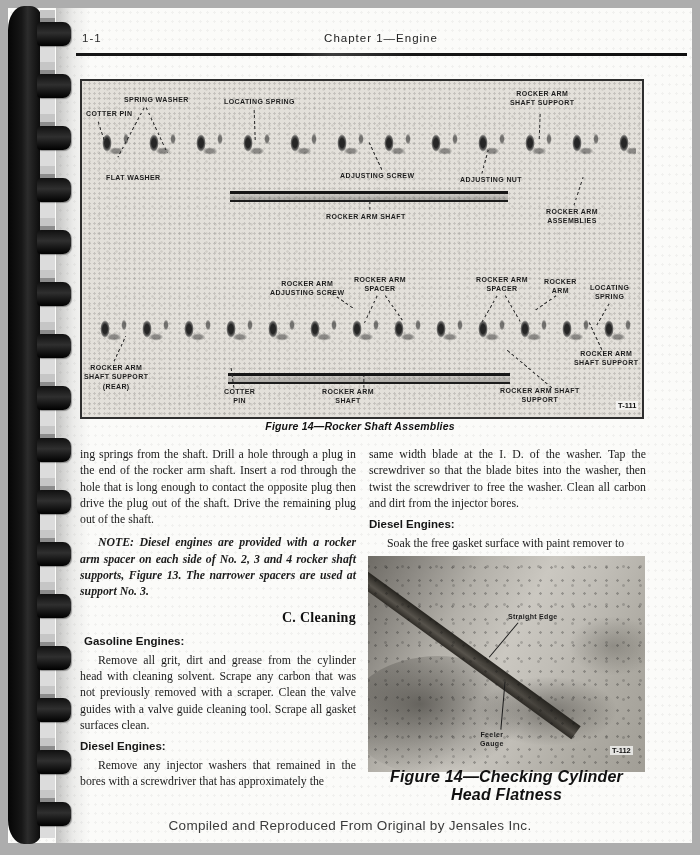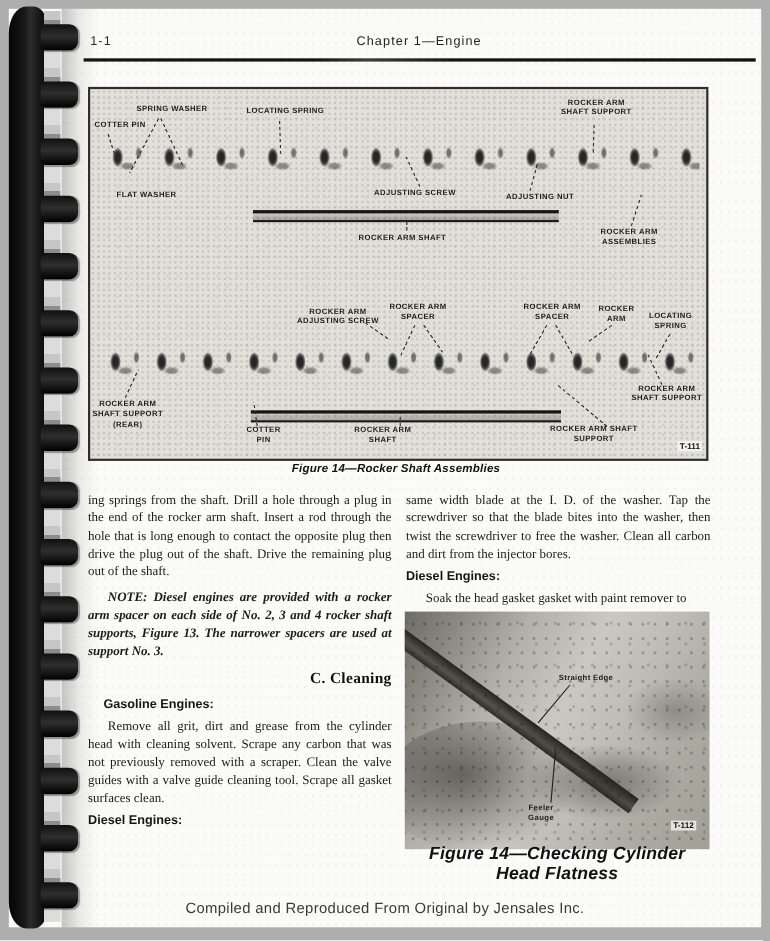--- a/index.html
+++ b/index.html
@@ -56,21 +56,21 @@
   
   .col{position:absolute;top:446px;color:#1b1b1b;}
   .col-left{left:80px;width:276px;}
   .col-right{left:369px;width:277px;}
   .body-p{font:11.8px/16.3px "Liberation Serif",serif;text-align:justify;margin:0 0 7px;}
   .indent{text-indent:18px;}
   .note-p{font:italic bold 11.8px/16.3px "Liberation Serif",serif;text-align:justify;
     text-indent:18px;margin:0 0 10px;}
   .sec-h{font:bold 14px "Liberation Serif",serif;margin:2px 0 9px;letter-spacing:.3px;color:#111;text-align:right;}
   .sub-h{font:bold 11.5px "Liberation Sans",sans-serif;margin:0 0 5px;color:#161616;}
-  .sub-h.ind{margin-left:14px;}
+  .sub-h.ind{margin-left:4px;}
 
   
   .fig14{position:absolute;left:368px;top:556px;width:277px;height:216px;overflow:hidden;
     background:linear-gradient(118deg,#6e6b65 0%,#8d8a84 14%,#b3b0a9 30%,#cbc8c1 48%,#c1beb7 62%,#aeaba3 80%,#a19e96 100%);}
   .fig14::after{content:"";position:absolute;inset:0;opacity:.55;
     background-image:
       radial-gradient(circle,rgba(20,20,20,.5) 1px,transparent 1.5px),
       radial-gradient(circle,rgba(20,20,20,.33) 1px,transparent 1.8px);
     background-size:11px 13px,17px 19px;background-position:2px 5px,9px 1px;}
   .se-band{position:absolute;left:-30px;top:-6px;width:300px;height:16px;
@@ -180,26 +180,27 @@
   </div>
   <div class="figcap cap13">Figure 14—Rocker Shaft Assemblies</div>
 
   <div class="col col-left">
     <p class="body-p">ing springs from the shaft. Drill a hole through a plug in the end of the rocker arm shaft. Insert a rod through the hole that is long enough to contact the opposite plug then drive the plug out of the shaft. Drive the remaining plug out of the shaft.</p>
     <p class="note-p">NOTE: Diesel engines are provided with a rocker arm spacer on each side of No. 2, 3 and 4 rocker shaft supports, Figure 13. The narrower spacers are used at support No. 3.</p>
     <div class="sec-h">C.  Cleaning</div>
     <div class="sub-h ind">Gasoline Engines:</div>
     <p class="body-p indent">Remove all grit, dirt and grease from the cylinder head with cleaning solvent. Scrape any carbon that was not previously removed with a scraper. Clean the valve guides with a valve guide cleaning tool. Scrape all gasket surfaces clean.</p>
     <div class="sub-h">Diesel Engines:</div>
+    <p class="body-p indent">Remove any injector washers that remained in the bores with a screwdriver that has approximately the</p>
   </div>
 
   <div class="col col-right">
     <p class="body-p">same width blade at the I. D. of the washer. Tap the screwdriver so that the blade bites into the washer, then twist the screwdriver to free the washer. Clean all carbon and dirt from the injector bores.</p>
     <div class="sub-h">Diesel Engines:</div>
-    <p class="body-p indent" style="margin-bottom:0;">Soak the head gasket gasket with paint remover to</p>
+    <p class="body-p indent" style="margin-bottom:0;">Soak the free gasket surface with paint remover to</p>
   </div>
 
   <div class="fig14">
     <div class="se-band"></div>
     <div class="f14-blob" style="left:-20px;top:100px;width:180px;height:120px;background:radial-gradient(ellipse at 40% 40%,rgba(35,33,29,.55),transparent 70%);"></div>
     <div class="f14-blob" style="left:110px;top:120px;width:140px;height:70px;background:radial-gradient(ellipse,rgba(40,38,34,.45),transparent 70%);"></div>
     <div class="f14-blob" style="left:200px;top:60px;width:90px;height:60px;background:radial-gradient(ellipse,rgba(60,58,52,.3),transparent 70%);"></div>
     <div class="ln" style="left:150px;top:66px;width:45px;transform:rotate(130deg);background-image:none;background-color:#1c1c1c;"></div>
     <div class="ln" style="left:133px;top:173px;width:48px;transform:rotate(-85deg);background-image:none;background-color:#1c1c1c;"></div>
     <div class="fl" style="left:140px;top:56px;font-weight:bold;letter-spacing:.3px;">Straight Edge</div>

